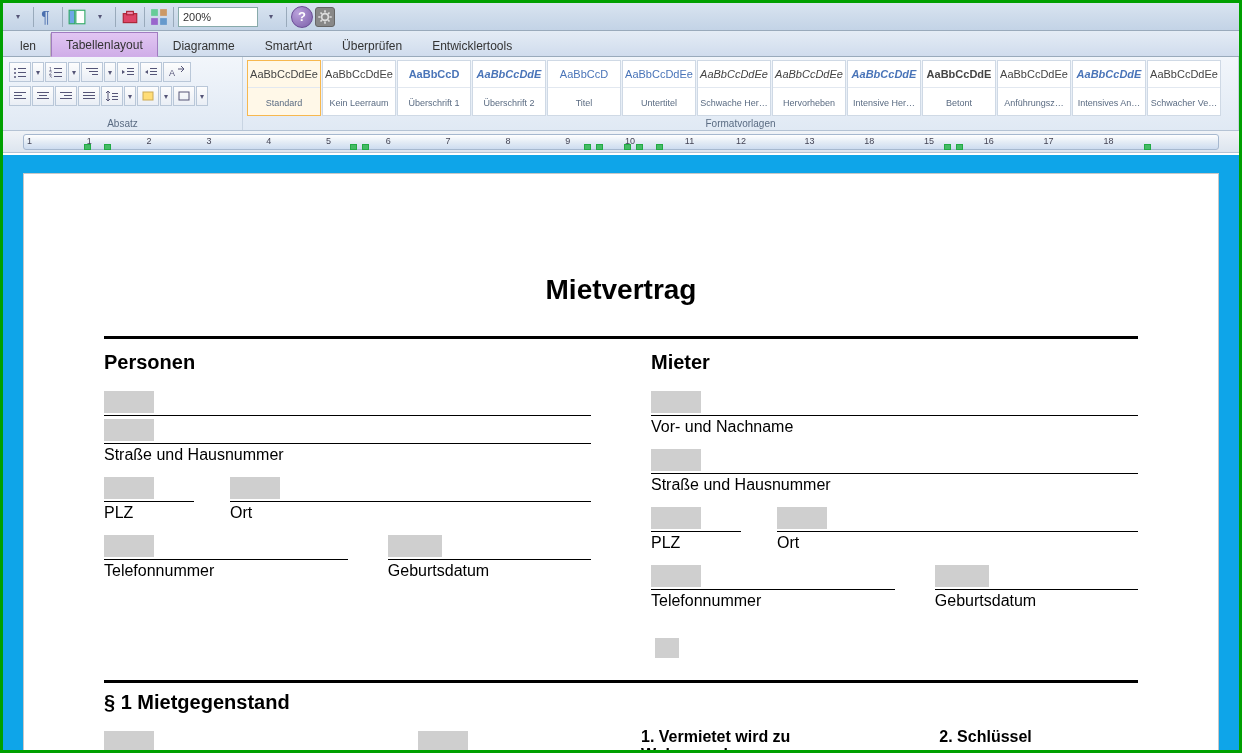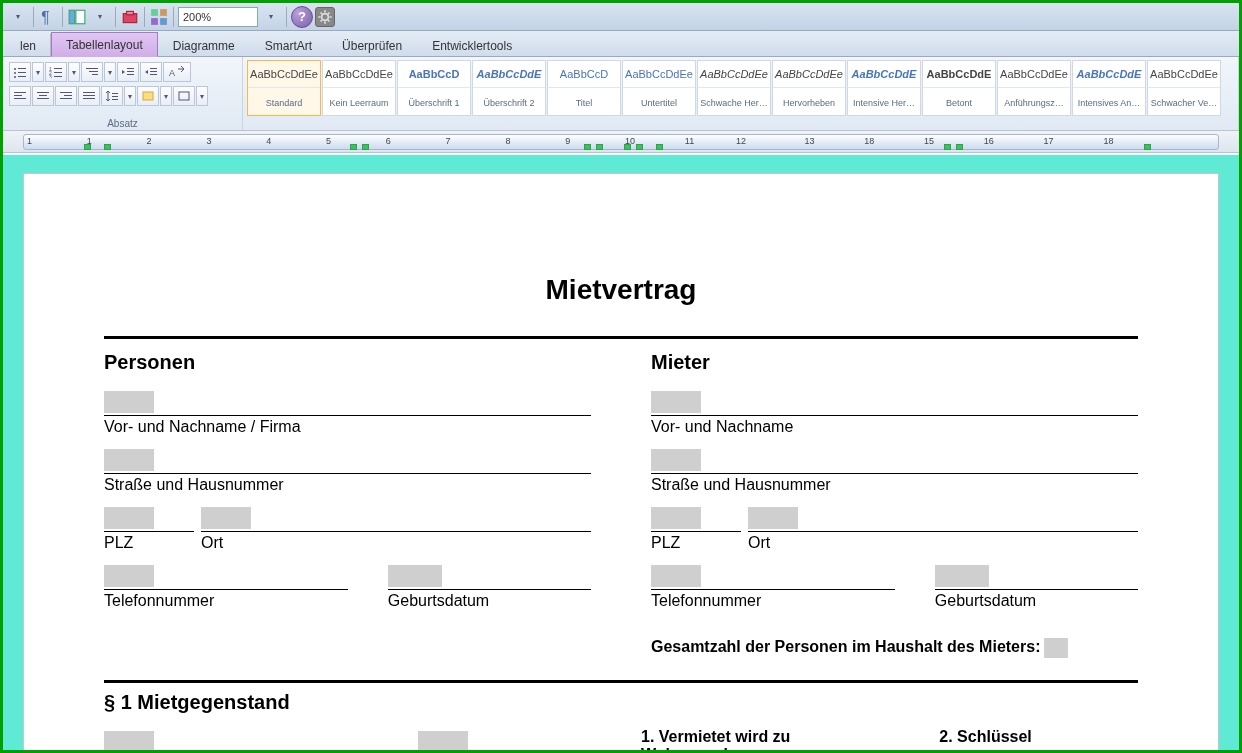--- a/index.html
+++ b/index.html
@@ -134,21 +134,21 @@
   position:relative;
   font-size:9px; color:#445;
 }
 .ruler .tick-label { position:absolute; top:1px; font-size:9px; color:#445; }
 .ruler .tab-stop { position:absolute; top:9px; width:7px; height:6px; background:#4b6; border:1px solid #2a4; }
 
 
 .doc-area {
   position:absolute;
   top: 152px; left:0; right:0; bottom:0;
-  background:#5eead4;
+  background:#0ea5e9;
   overflow:hidden;
 }
 .page {
   margin: 18px 20px 0;
   background:#fff;
   border:1px solid #c7c7c7;
   height: 900px;
   padding: 40px 80px;
   font-family: Arial, Helvetica, sans-serif;
   color:#000;
@@ -170,21 +170,21 @@
   gap: 0;
   margin-bottom:0;
 }
 .ph {
   background:#cfcfcf; height:22px;
   margin-bottom:2px;
 }
 .ph.w50 { width:50px; }
 .ph.w54 { width:54px; }
 .field-label { font-size:16px; margin:2px 0 10px; }
-.row2 { display:flex; gap:7px; }
+.row2 { display:flex; gap:36px; }
 .row2 > div { flex:0 0 auto; }
 .row2 .c-plz { width:90px; }
 .row2 .c-ort { flex:1; }
 .row2b { display:flex; gap:40px; }
 .row2b > div:first-child { flex:1.2; }
 .row2b > div:last-child { flex:1; }
 .gesamt {
   font-size:16px; font-weight:bold;
   margin: 18px 0 0;
 }
@@ -436,20 +436,21 @@
         </div>
         <div class="style-item">
           <div class="style-preview blue italic bold">AaBbCcDdE</div>
           <div class="style-label">Intensives An…</div>
         </div>
         <div class="style-item">
           <div class="style-preview ">AaBbCcDdEe</div>
           <div class="style-label">Schwacher Ve…</div>
         </div>
       </div>
+    <div class="rgroup-title">Formatvorlagen</div>
   </div>
 </div>
 
 <div class="ruler-wrap">
   <div class="ruler" id="ruler">
       <div class="tick-label" style="left: 3px;">1</div>
       <div class="tick-label" style="left: 62.8px;">1</div>
       <div class="tick-label" style="left: 122.6px;">2</div>
       <div class="tick-label" style="left: 182.4px;">3</div>
       <div class="tick-label" style="left: 242.2px;">4</div>
@@ -486,21 +487,20 @@
   <div class="page">
     <div class="doc-title">Mietvertrag</div>
     <hr class="thick-rule">
     <div class="cols">
 
       <div class="col">
         <div class="sect-h">Personen</div>
         <div class="field-row">
             <div class="ph w50"></div>
           </div>
-        <div class="field-label">Vor- und Nachname / Firma</div>
         <div class="field-row">
             <div class="ph w50"></div>
           </div>
         <div class="field-label">Straße und Hausnummer</div>
         <div class="row2">
           <div class="c-plz">
             <div class="field-row">
                 <div class="ph w50"></div>
               </div>
             <div class="field-label">PLZ</div>
@@ -560,21 +560,21 @@
             <div class="field-label">Telefonnummer</div>
           </div>
           <div>
             <div class="field-row">
                 <div class="ph w54"></div>
               </div>
             <div class="field-label">Geburtsdatum</div>
           </div>
         </div>
         <div class="gesamt">
-          <span>Gesamtzahl der Personen im Haushalt des Mieters:</span><span class="ph-inline"></span>
+          <span class="ph-inline"></span>
         </div>
       </div>
     </div>
 
     <hr class="thick-rule" style="margin-top:22px">
 
     <div class="sec1-h">§ 1 Mietgegenstand</div>
     <div class="sec1-cols">
       <div class="sec1-left">
         <div>

